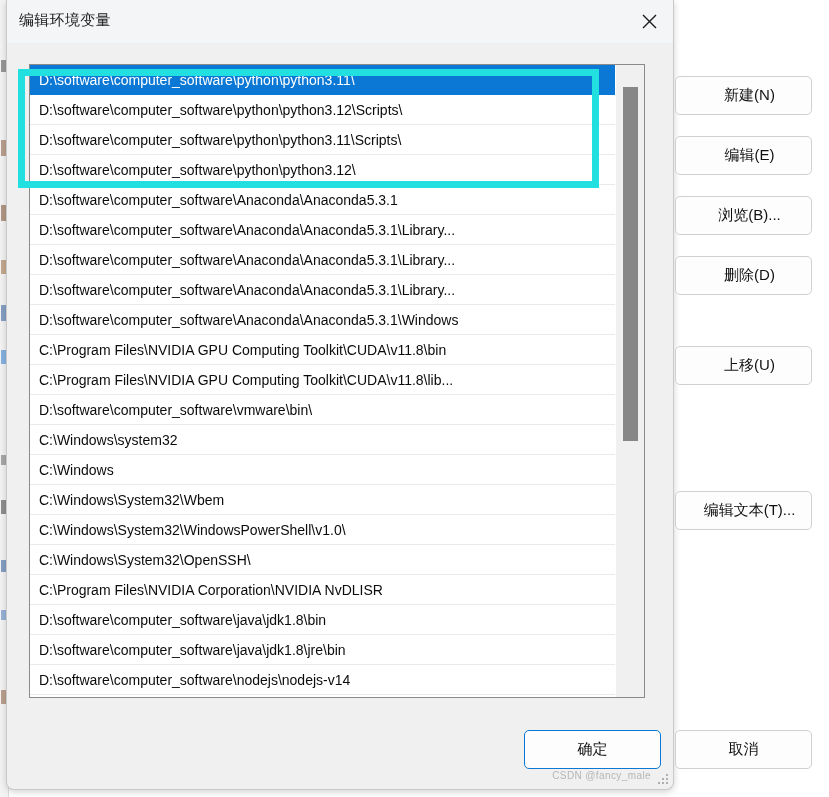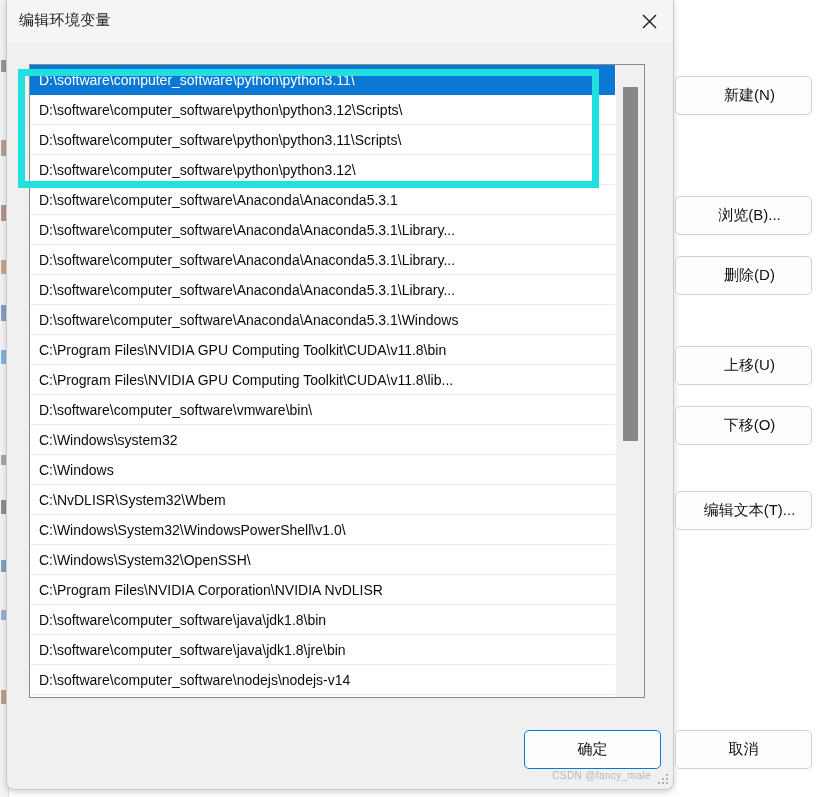--- a/index.html
+++ b/index.html
@@ -221,41 +221,41 @@
         <div class="row">D:\software\computer_software\Anaconda\Anaconda5.3.1</div>
         <div class="row">D:\software\computer_software\Anaconda\Anaconda5.3.1\Library...</div>
         <div class="row">D:\software\computer_software\Anaconda\Anaconda5.3.1\Library...</div>
         <div class="row">D:\software\computer_software\Anaconda\Anaconda5.3.1\Library...</div>
         <div class="row">D:\software\computer_software\Anaconda\Anaconda5.3.1\Windows</div>
         <div class="row">C:\Program Files\NVIDIA GPU Computing Toolkit\CUDA\v11.8\bin</div>
         <div class="row">C:\Program Files\NVIDIA GPU Computing Toolkit\CUDA\v11.8\lib...</div>
         <div class="row">D:\software\computer_software\vmware\bin\</div>
         <div class="row">C:\Windows\system32</div>
         <div class="row">C:\Windows</div>
-        <div class="row">C:\NvDLISR\System32\Wbem</div>
+        <div class="row">C:\Windows\System32\Wbem</div>
         <div class="row">C:\Windows\System32\WindowsPowerShell\v1.0\</div>
         <div class="row">C:\Windows\System32\OpenSSH\</div>
         <div class="row">C:\Program Files\NVIDIA Corporation\NVIDIA NvDLISR</div>
         <div class="row">D:\software\computer_software\java\jdk1.8\bin</div>
         <div class="row">D:\software\computer_software\java\jdk1.8\jre\bin</div>
         <div class="row">D:\software\computer_software\nodejs\nodejs-v14</div>
         <div class="row">D:\software\computer_software\MySQL\MySQL Server 8.0\bin</div>
       </div>
     <div class="list-scroll">
       <div class="thumb"></div>
     </div>
   </div>
 
   <div class="annotation-box"></div>
 
   <button class="btn btn-col b-new">新建(N)</button>
+  <button class="btn btn-col b-edit">编辑(E)</button>
   <button class="btn btn-col b-browse">浏览(B)...</button>
   <button class="btn btn-col b-delete">删除(D)</button>
   <button class="btn btn-col b-up">上移(U)</button>
-  <button class="btn btn-col b-down">下移(O)</button>
   <button class="btn btn-col b-text">编辑文本(T)...</button>
 
   <button class="btn b-ok">确定</button>
   <button class="btn b-cancel">取消</button>
 
   <div class="watermark">CSDN @fancy_male</div>
 
   <div class="grip">
     <i style="left:9px;top:0px;"></i>
     <i style="left:5px;top:4px;"></i>

